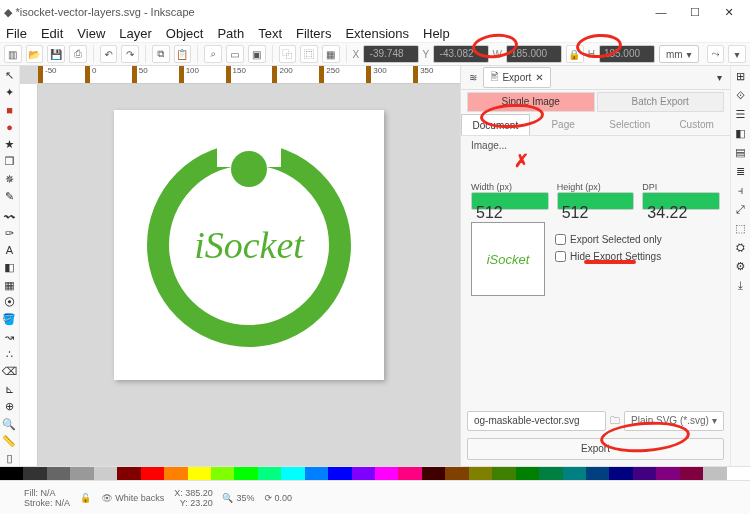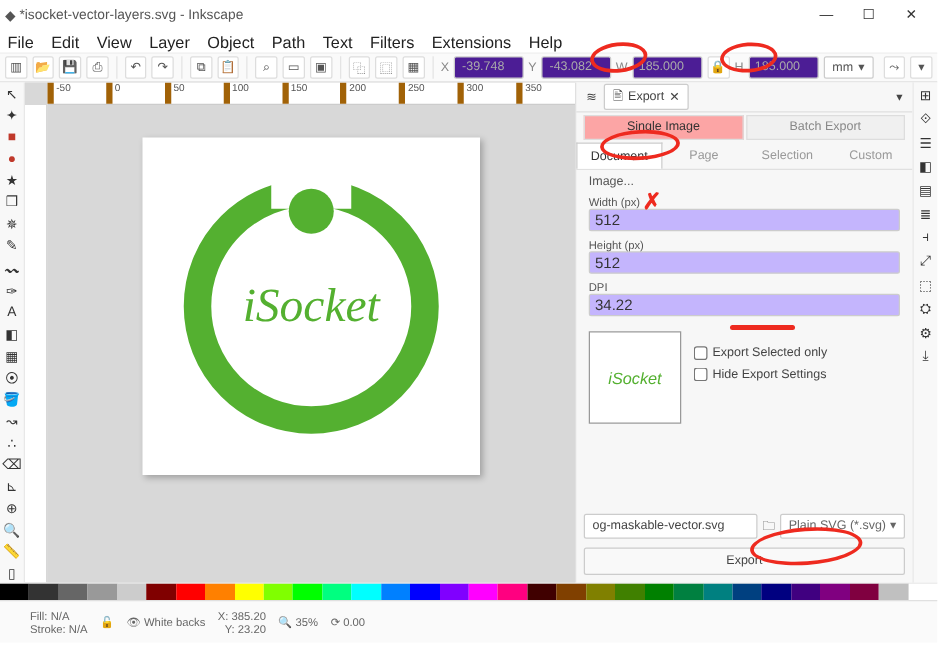--- a/index.html
+++ b/index.html
@@ -2,21 +2,21 @@
 <html><head>
 <meta charset="utf-8">
 <style>
 * { box-sizing: border-box; margin: 0; padding: 0; font-family: "Segoe UI", Tahoma, sans-serif; }
 html, body { width: 750px; height: 518px; overflow: hidden; background: #fff; }
 .titlebar { height: 24px; display: flex; align-items: center; padding: 0 4px; background: #fff; font-size: 11px; color: #555; }
 .titlebar .spacer { flex: 1; }
 .titlebar .winbtn { width: 34px; height: 24px; text-align: center; line-height: 24px; font-size: 11px; color: #333; }
 .menubar { height: 18px; display: flex; align-items: center; padding: 0 6px; font-size: 13px; gap: 14px; color: #222; }
 .toolrow { height: 24px; border-bottom: 1px solid #e0e0e0; border-top: 1px solid #f0f0f0; display: flex; align-items: center; padding: 0 4px; gap: 4px; font-size: 10px; color: #555; background: #fafafa; }
-.toolrow .numbox { width: 56px; height: 18px; border: 1px solid #ccc; border-radius: 2px; text-align: right; padding: 0 14px 0 4px; line-height: 16px; background: #4c1d95; color: #aaa; position: relative; }
+.toolrow .numbox { width: 56px; height: 18px; border: 1px solid #ccc; border-radius: 2px; text-align: right; padding: 0 14px 0 4px; line-height: 16px; background: #404040; color: #aaa; position: relative; }
 .toolrow .label { color: #888; }
 .toolrow .unit { border: 1px solid #ccc; height: 18px; padding: 0 6px; border-radius: 2px; background: #fff; display: flex; align-items: center; gap: 4px; }
 .toolrow .sep { width: 1px; height: 18px; background: #e4e4e4; margin: 0 2px; }
 .toolrow .sq { width: 18px; height: 18px; border: 1px solid #ddd; border-radius: 2px; display: flex; align-items: center; justify-content: center; background: #fff; }
 .mainrow { display: flex; height: 400px; }
 .tooll, .toolr { width: 20px; background: #f8f8f8; border-right: 1px solid #e8e8e8; display: flex; flex-direction: column; align-items: center; padding-top: 2px; gap: 3px; }
 .toolr { border-left: 1px solid #e8e8e8; border-right: none; }
 .tbtn { width: 16px; height: 16px; display: flex; align-items: center; justify-content: center; font-size: 11px; color: #333; }
 .canvaswrap { flex: 1; background: #d8d8d8; position: relative; overflow: hidden; }
 .ruler-h { position: absolute; top: 0; left: 18px; right: 0; height: 18px; background: #fff; border-bottom: 1px solid #ccc; font-size: 8px; color: #555; display: flex; }
@@ -30,23 +30,23 @@
 .dot { position: absolute; top: 16px; left: 50%; transform: translateX(-50%); width: 36px; height: 36px; background: #54b030; border-radius: 50%; }
 .logotext { position: absolute; top: 50%; left: 50%; transform: translate(-50%,-50%); font-style: italic; font-weight: 500; font-size: 38px; color: #54b030; font-family: Georgia, serif; }
 .rightpane { width: 270px; background: #f7f7f7; border-left: 1px solid #e0e0e0; display: flex; flex-direction: column; font-size: 10px; color: #444; }
 .rp-tab { height: 24px; display: flex; align-items: center; padding: 0 8px; gap: 6px; border-bottom: 1px solid #e0e0e0; }
 .rp-row { display: flex; gap: 2px; padding: 2px 6px; }
 .subtab { flex: 1; height: 20px; border: 1px solid #ddd; background: #f0f0f0; text-align: center; line-height: 18px; font-size: 10px; color: #888; }
 .subtab.active { background: #fca5a5; color: #333; }
 .tabbar { display: flex; height: 22px; border-bottom: 1px solid #e0e0e0; }
 .tabbar div { flex: 1; text-align: center; line-height: 22px; color: #999; }
 .tabbar .sel { background: #fff; border: 1px solid #ccc; border-bottom: none; color: #333; }
-.fields { padding: 6px 10px; display: grid; grid-template-columns: 1fr; gap: 6px 8px; }
+.fields { padding: 6px 10px; display: grid; grid-template-columns: 1fr 1fr 1fr; gap: 6px 8px; margin-top: 25px; }
 .fld label { display: block; font-size: 9px; color: #555; }
-.fld .ibox { height: 18px; border: 1px solid #ccc; border-radius: 2px; background: #c4b5fd; padding: 0 14px 0 4px; line-height: 16px; font-size: 12px; color: #333; }
+.fld .ibox { height: 18px; border: 1px solid #ccc; border-radius: 2px; background: #22c55e; padding: 12px 14px 0 4px; line-height: 16px; font-size: 16px; color: #333; }
 .preview { display: flex; gap: 10px; padding: 6px 10px; align-items: flex-start; }
 .thumb { width: 74px; height: 74px; border: 1px solid #999; display: flex; align-items: center; justify-content: center; font-style: italic; color: #54b030; font-size: 13px; font-family: Georgia, serif; background: #fff; }
 .checks { display: flex; flex-direction: column; gap: 6px; font-size: 10px; margin-top: 12px; }
 .checks label { display: flex; align-items: flex-end; gap: 4px; }
 .checks input { width: 11px; height: 11px; }
 .rightpane .grow { flex: 1; }
 .filerow { display: flex; height: 22px; margin: 4px 6px; align-items: center; gap: 4px; }
 .fileinput { flex: 1; border: 1px solid #ccc; background: #fff; height: 20px; padding: 0 6px; line-height: 18px; border-radius: 2px; }
 .format { width: 100px; border: 1px solid #ccc; background: #fff; height: 20px; line-height: 18px; padding: 0 6px; border-radius: 2px; color: #666; display: flex; align-items: center; justify-content: space-between; }
 .exportbtn { margin: 2px 6px 6px; height: 22px; border: 1px solid #ccc; background: #f9f9f9; text-align: center; line-height: 20px; border-radius: 2px; }

